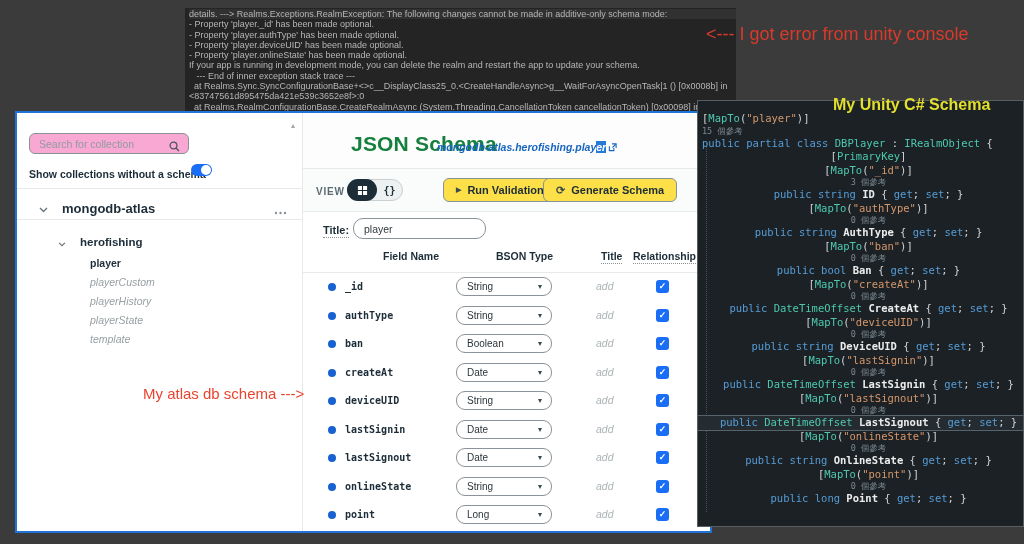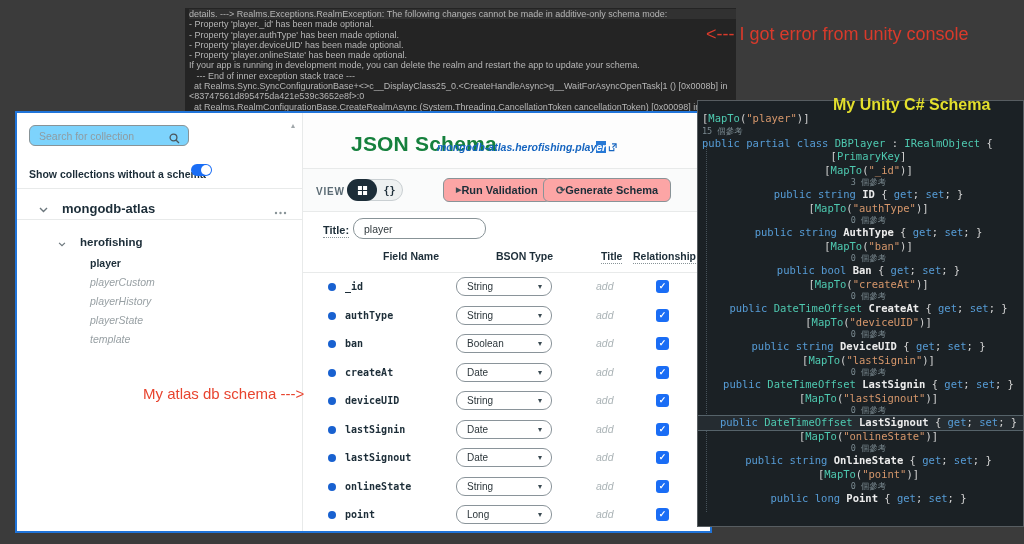--- a/index.html
+++ b/index.html
@@ -16,22 +16,22 @@
   .ann { position:absolute; z-index:6; white-space:nowrap; }
   #ann-unity-error { left:706px; top:24px; color:#dved; color:#d93a2b; font-size:18px; }
   #ann-unity-schema { left:833px; top:96px; color:#e3df2d; font-size:16px; font-weight:bold; }
   #ann-atlas-schema { left:143px; top:385px; color:#e8442f; font-size:15px; }
 
   
   .atlas { position:absolute; left:15px; top:111px; width:697px; height:422px;
     background:#fff; border:2px solid #2074d9; display:flex; z-index:2; overflow:hidden; }
 
   .sidebar { width:286px; position:relative; border-right:1px solid #e8eaea; background:#fff; }
-  .searchbox { position:absolute; left:12px; top:12px; width:160px; height:21px;
-    border:1px solid #889397; border-radius:6px; background:#7dd3fc; }
+  .searchbox { position:absolute; left:12px; top:20px; width:160px; height:21px;
+    border:1px solid #889397; border-radius:6px; background:#f9a8d4; }
   .searchbox input { position:absolute; left:9px; top:0; width:128px; height:19px; border:none; outline:none;
     font-family:"Liberation Sans",sans-serif; font-size:10.5px; color:#30393d; background:transparent; }
   .searchbox input::placeholder { color:#8f9ba0; }
   .searchbox .mag { position:absolute; right:8px; top:4px; }
   .togglerow { position:absolute; left:12px; top:51px; width:262px; height:14px; }
   .togglelbl { font-size:10.5px; font-weight:bold; color:#1c2d38; }
   .toggle { position:absolute; left:162px; top:0px; width:21px; height:12px; border-radius:7px; background:#1a6df5; }
   .toggle .knob { position:absolute; right:1px; top:1px; width:10px; height:10px; border-radius:50%; background:#fff; }
   .sdiv { position:absolute; left:0; width:100%; height:1px; background:#e8eaea; }
   .treerow { position:absolute; display:flex; align-items:center; gap:14px; }
@@ -53,22 +53,22 @@
   .crumb svg { vertical-align:-1px; margin-left:2px; }
 
   .toolbar { position:absolute; left:0; top:56px; width:100%; height:43px; background:#fafbfb; border-bottom:1px solid #e8eaea; }
   .viewlbl { position:absolute; left:13px; top:17px; font-size:10px; font-weight:bold; color:#5b6b74; letter-spacing:0.8px; }
   .seg { position:absolute; left:44px; top:10px; width:56px; height:22px; background:#eef1f1;
     border:1px solid #c9cfd2; border-radius:11px; display:flex; }
   .seg .opt1 { width:30px; height:22px; margin:-1px 0 0 -1px; background:#1c2d38; border-radius:11px;
     display:flex; align-items:center; justify-content:center; }
   .seg .opt2 { flex:1; display:flex; align-items:center; justify-content:center;
     font-size:10px; font-weight:bold; color:#1c2d38; font-family:"DejaVu Sans Mono",monospace; }
-  .btn { position:absolute; top:9px; height:24px; background:#fca5a5; border:1px solid #889397; border-radius:6px;
-    display:inline-flex; align-items:center; padding:0 12px;
+  .btn { position:absolute; top:9px; height:24px; background:#fde047; border:1px solid #889397; border-radius:6px;
+    display:inline-flex; align-items:center; gap:6px; padding:0 12px;
     font-size:11px; font-weight:bold; color:#1c2d38; }
   #btn-run { left:140px; }
   #btn-gen { left:240px; }
   .play-ic { font-size:7px; color:#394951; }
   .ref-ic  { font-size:11px; color:#394951; line-height:1; }
 
   .titlerow { position:absolute; left:0; top:99px; width:100%; height:40px; }
   .titlelbl { position:absolute; left:20px; top:12px; font-size:11px; font-weight:bold; color:#1c2d38;
     border-bottom:1px dotted #889397; padding-bottom:1px; }
   .titleinput { position:absolute; left:50px; top:6px; width:133px; height:21px; border:1px solid #889397;

